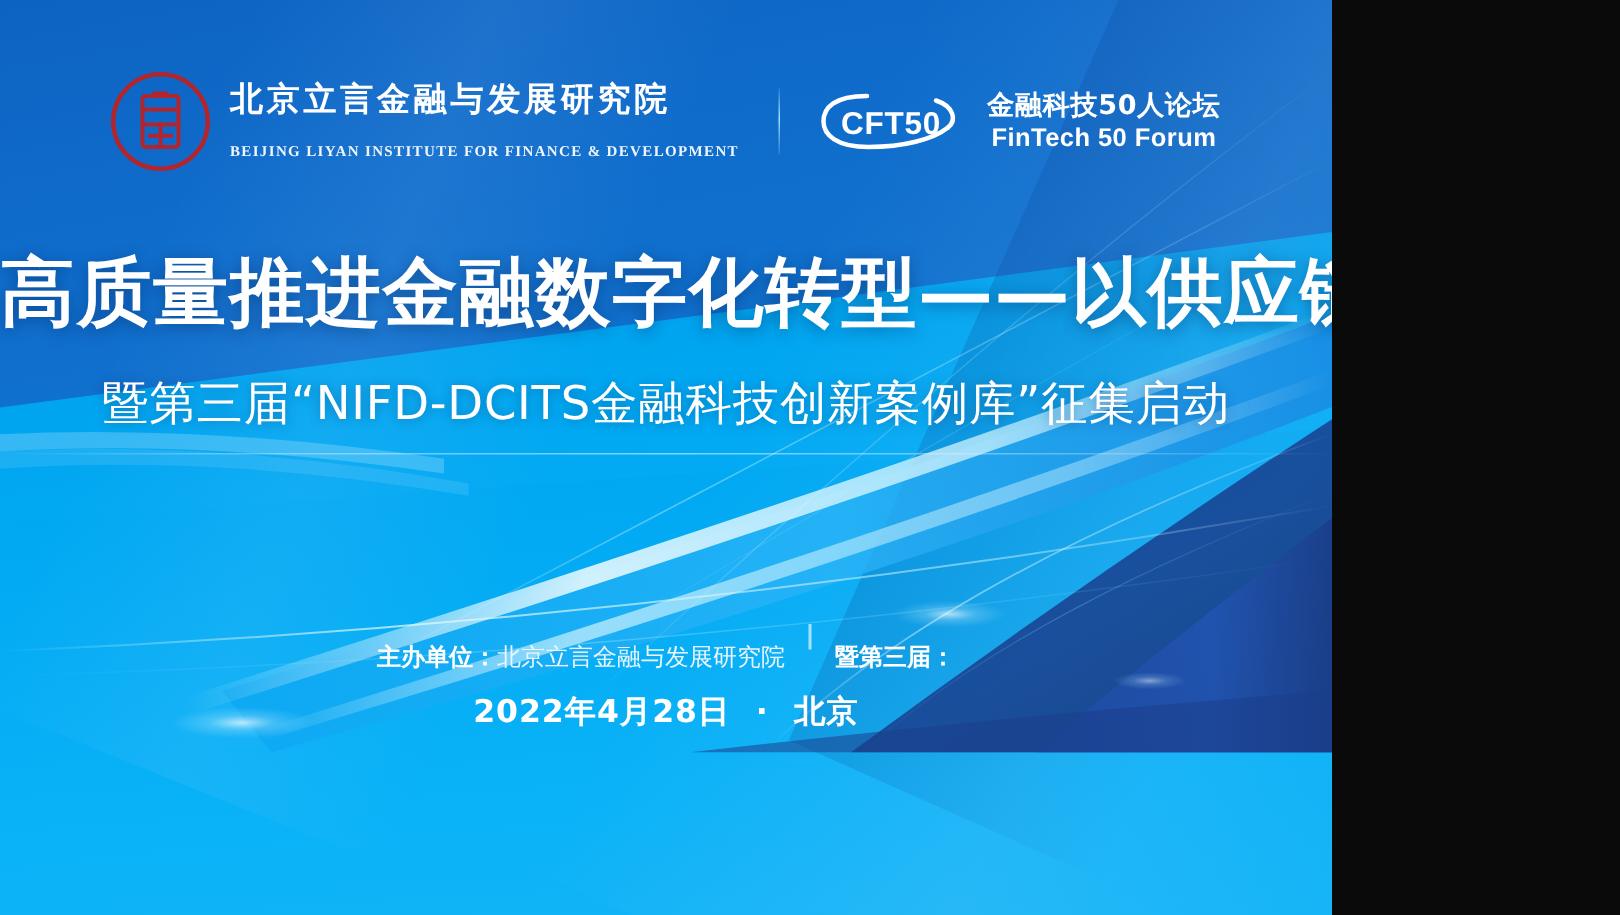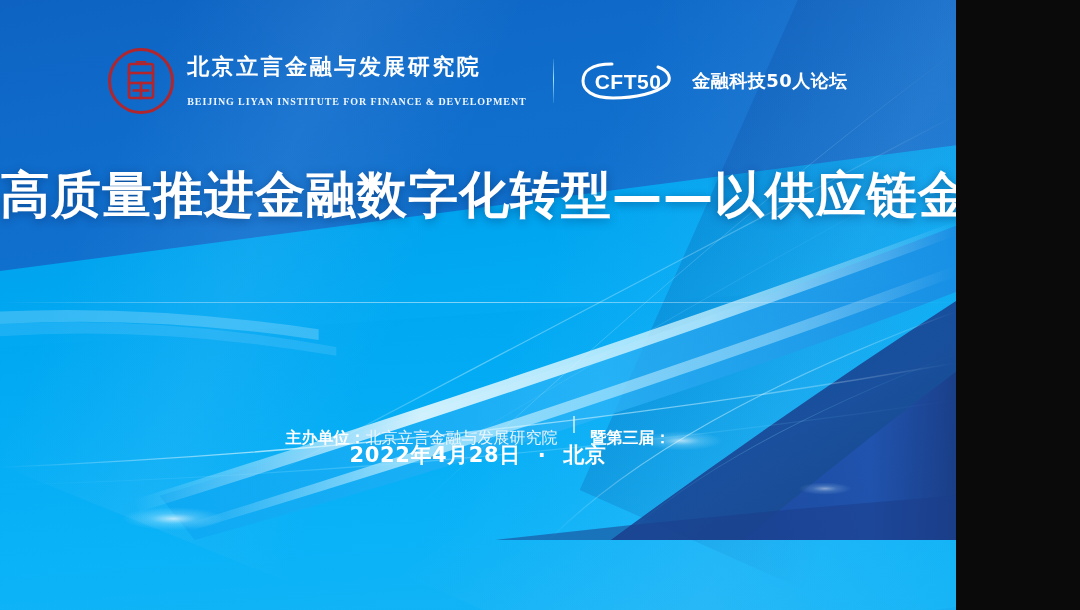--- a/index.html
+++ b/index.html
@@ -1,20 +1,20 @@
 <!DOCTYPE html>
 <html><head>
 <meta charset="utf-8">
 <style>
   html,body{margin:0;padding:0;background:#0a0a0a;}
   body{font-family:"Liberation Sans","DejaVu Sans",sans-serif;}
 
   .poster{
     position:relative;
-    width:956px;height:610px;
+    width:888px;height:610px;
     overflow:hidden;
     background:#1169c8;
   }
 
   
   .bg-base{
     position:absolute;inset:0;
     background:
       linear-gradient(170deg,#0e63c2 0%,#0f6ccb 22%,#1173cf 45%,#0f77d6 62%,#0e7ee0 78%,#0b86ea 100%);
   }
@@ -121,21 +121,21 @@
     font-size:16px;white-space:nowrap;
   }
   .org-item{display:flex;align-items:baseline;margin-top:28px;}
   .org-label{font-weight:700;color:#ffffff;}
   .org-value{font-weight:400;color:#eaf5ff;}
   .org-div{
     width:1.2px;height:17px;background:rgba(220,242,255,.75);
     align-self:center;
   }
   .date-row{
-    position:absolute;top:441px;left:0;right:0;text-align:center;
+    position:absolute;top:460px;left:0;right:0;text-align:center;
     font-family:"DejaVu Sans","Liberation Sans",sans-serif;
     font-weight:700;font-size:21px;color:#ffffff;letter-spacing:.6px;
     white-space:nowrap;
   }
   .date-sep{padding:0 9px;}
 </style>
 </head>
 <body>
 
 <div class="poster">
@@ -239,25 +239,27 @@
     <div class="divider"></div>
 
     <div class="logo-right">
       <svg class="cft-mark" viewBox="0 0 98 46">
         <path d="M32,6 C10,6 3,14 3,23 C3,32 12,40 33,40 C56,40 76,35 86,27" stroke="#ffffff" stroke-width="3" fill="none" stroke-linecap="round"></path>
         <path d="M86,27 C92,22 90,13 78,9" stroke="#ffffff" stroke-width="3" fill="none" stroke-linecap="round"></path>
         <text x="48" y="31" text-anchor="middle" fill="#ffffff" font-family="Liberation Sans, sans-serif" font-size="21" font-weight="700" letter-spacing="0.5">CFT50</text>
       </svg>
       <div class="logo-right-txt">
         <div class="cft-cn">金融科技50人论坛</div>
+        <div class="cft-en">FinTech 50 Forum</div>
       </div>
     </div>
   </div>
 
   <div class="title">高质量推进金融数字化转型——以供应链金融为例</div>
+  <div class="subtitle">暨第三届“NIFD-DCITS金融科技创新案例库”征集启动</div>
 
   <div class="org-row">
     <div class="org-item">
       <span class="org-label">主办单位：</span>
       <span class="org-value">北京立言金融与发展研究院</span>
     </div>
     <div class="org-div"></div>
     <div class="org-item">
       <span class="org-label">暨第三届：</span>
     </div>

